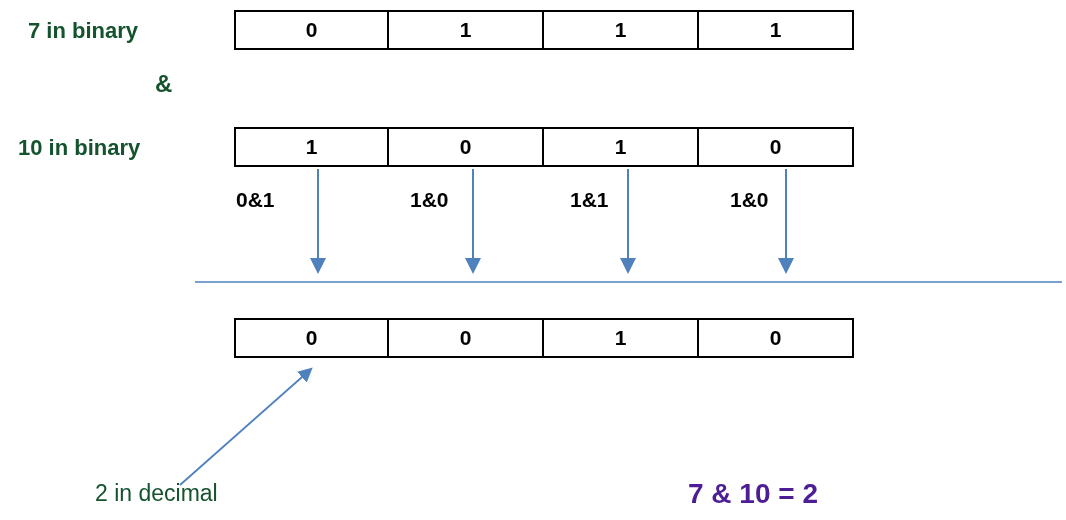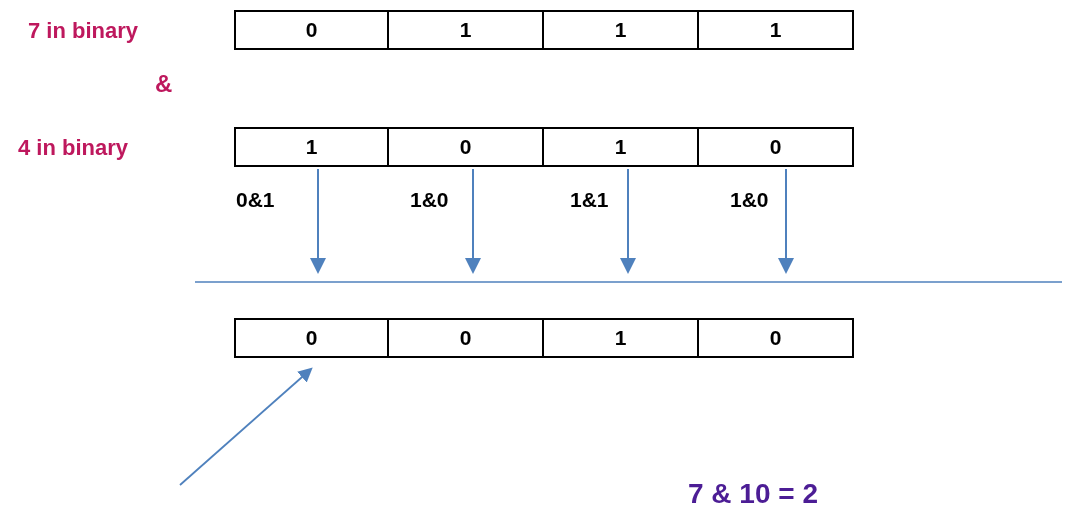--- a/index.html
+++ b/index.html
@@ -11,21 +11,21 @@
   .diagram {
     position: relative;
     width: 1066px;
     height: 520px;
     box-sizing: border-box;
   }
   .label {
     position: absolute;
     font-weight: 700;
     font-size: 22px;
-    color: #be185d;
+    color: #14532d;
   }
   .bit-row {
     position: absolute;
     display: flex;
   }
   .bit-cell {
     width: 155px;
     height: 40px;
     border: 2px solid #000;
     box-sizing: border-box;
@@ -62,21 +62,21 @@
 
   <div class="bit-row" style="left:234px; top:10px;">
     <div class="bit-cell">0</div>
     <div class="bit-cell">1</div>
     <div class="bit-cell">1</div>
     <div class="bit-cell">1</div>
   </div>
 
   <div class="label" style="left:155px; top:70px; font-size:24px;">&amp;</div>
 
-  <div class="label" style="left:18px; top:135px;">4 in binary</div>
+  <div class="label" style="left:18px; top:135px;">10 in binary</div>
 
   <div class="bit-row" style="left:234px; top:127px;">
     <div class="bit-cell">1</div>
     <div class="bit-cell">0</div>
     <div class="bit-cell">1</div>
     <div class="bit-cell">0</div>
   </div>
 
   <div class="op-label" style="left:236px; top:180px;">0&amp;1</div>
   <div class="op-label" style="left:410px; top:180px;">1&amp;0</div>
@@ -100,16 +100,17 @@
     <line x1="180" y1="485" x2="310" y2="370" stroke="#4F81BD" stroke-width="1.8" marker-end="url(#arrowhead)"></line>
   </svg>
 
   <div class="bit-row" style="left:234px; top:318px;">
     <div class="bit-cell">0</div>
     <div class="bit-cell">0</div>
     <div class="bit-cell">1</div>
     <div class="bit-cell">0</div>
   </div>
 
+  <div class="label" style="left:95px; top:480px; font-weight:400; font-size:23px;">2 in decimal</div>
 
   <div class="result-expr" style="left:688px; top:478px;">7 &amp; 10 = 2</div>
 
 </div>
 
 </body></html>

